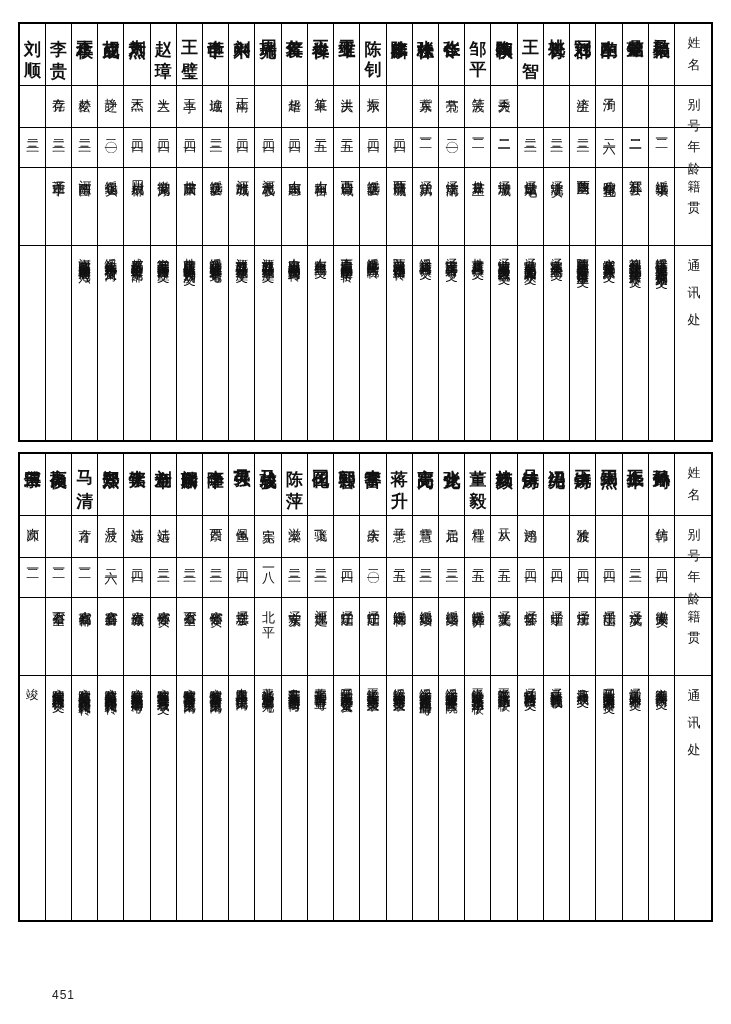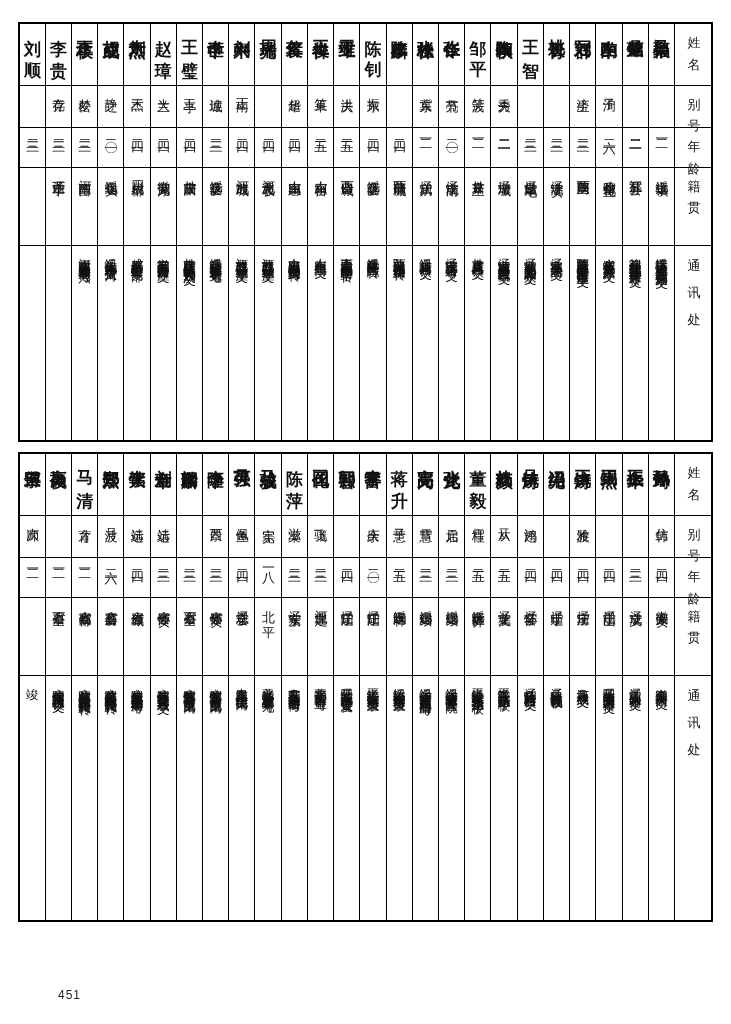--- a/index.html
+++ b/index.html
@@ -86,21 +86,21 @@
   .row-age     { height: 40px; }
   .row-origin  { height: 78px; }
   .row-addr    { height: 196px; }
   .row-addr2   { height: 246px; }
 
   .hdr-col {
     width: 34px;
   }
   .pagenum {
     position: absolute;
-    left: 58px;
+    left: 52px;
     bottom: 22px;
     font-size: 12px;
     font-family: "Liberation Sans", sans-serif;
     color: #222;
     letter-spacing: 1px;
   }
 </style>
 </head>
 <body>
 

